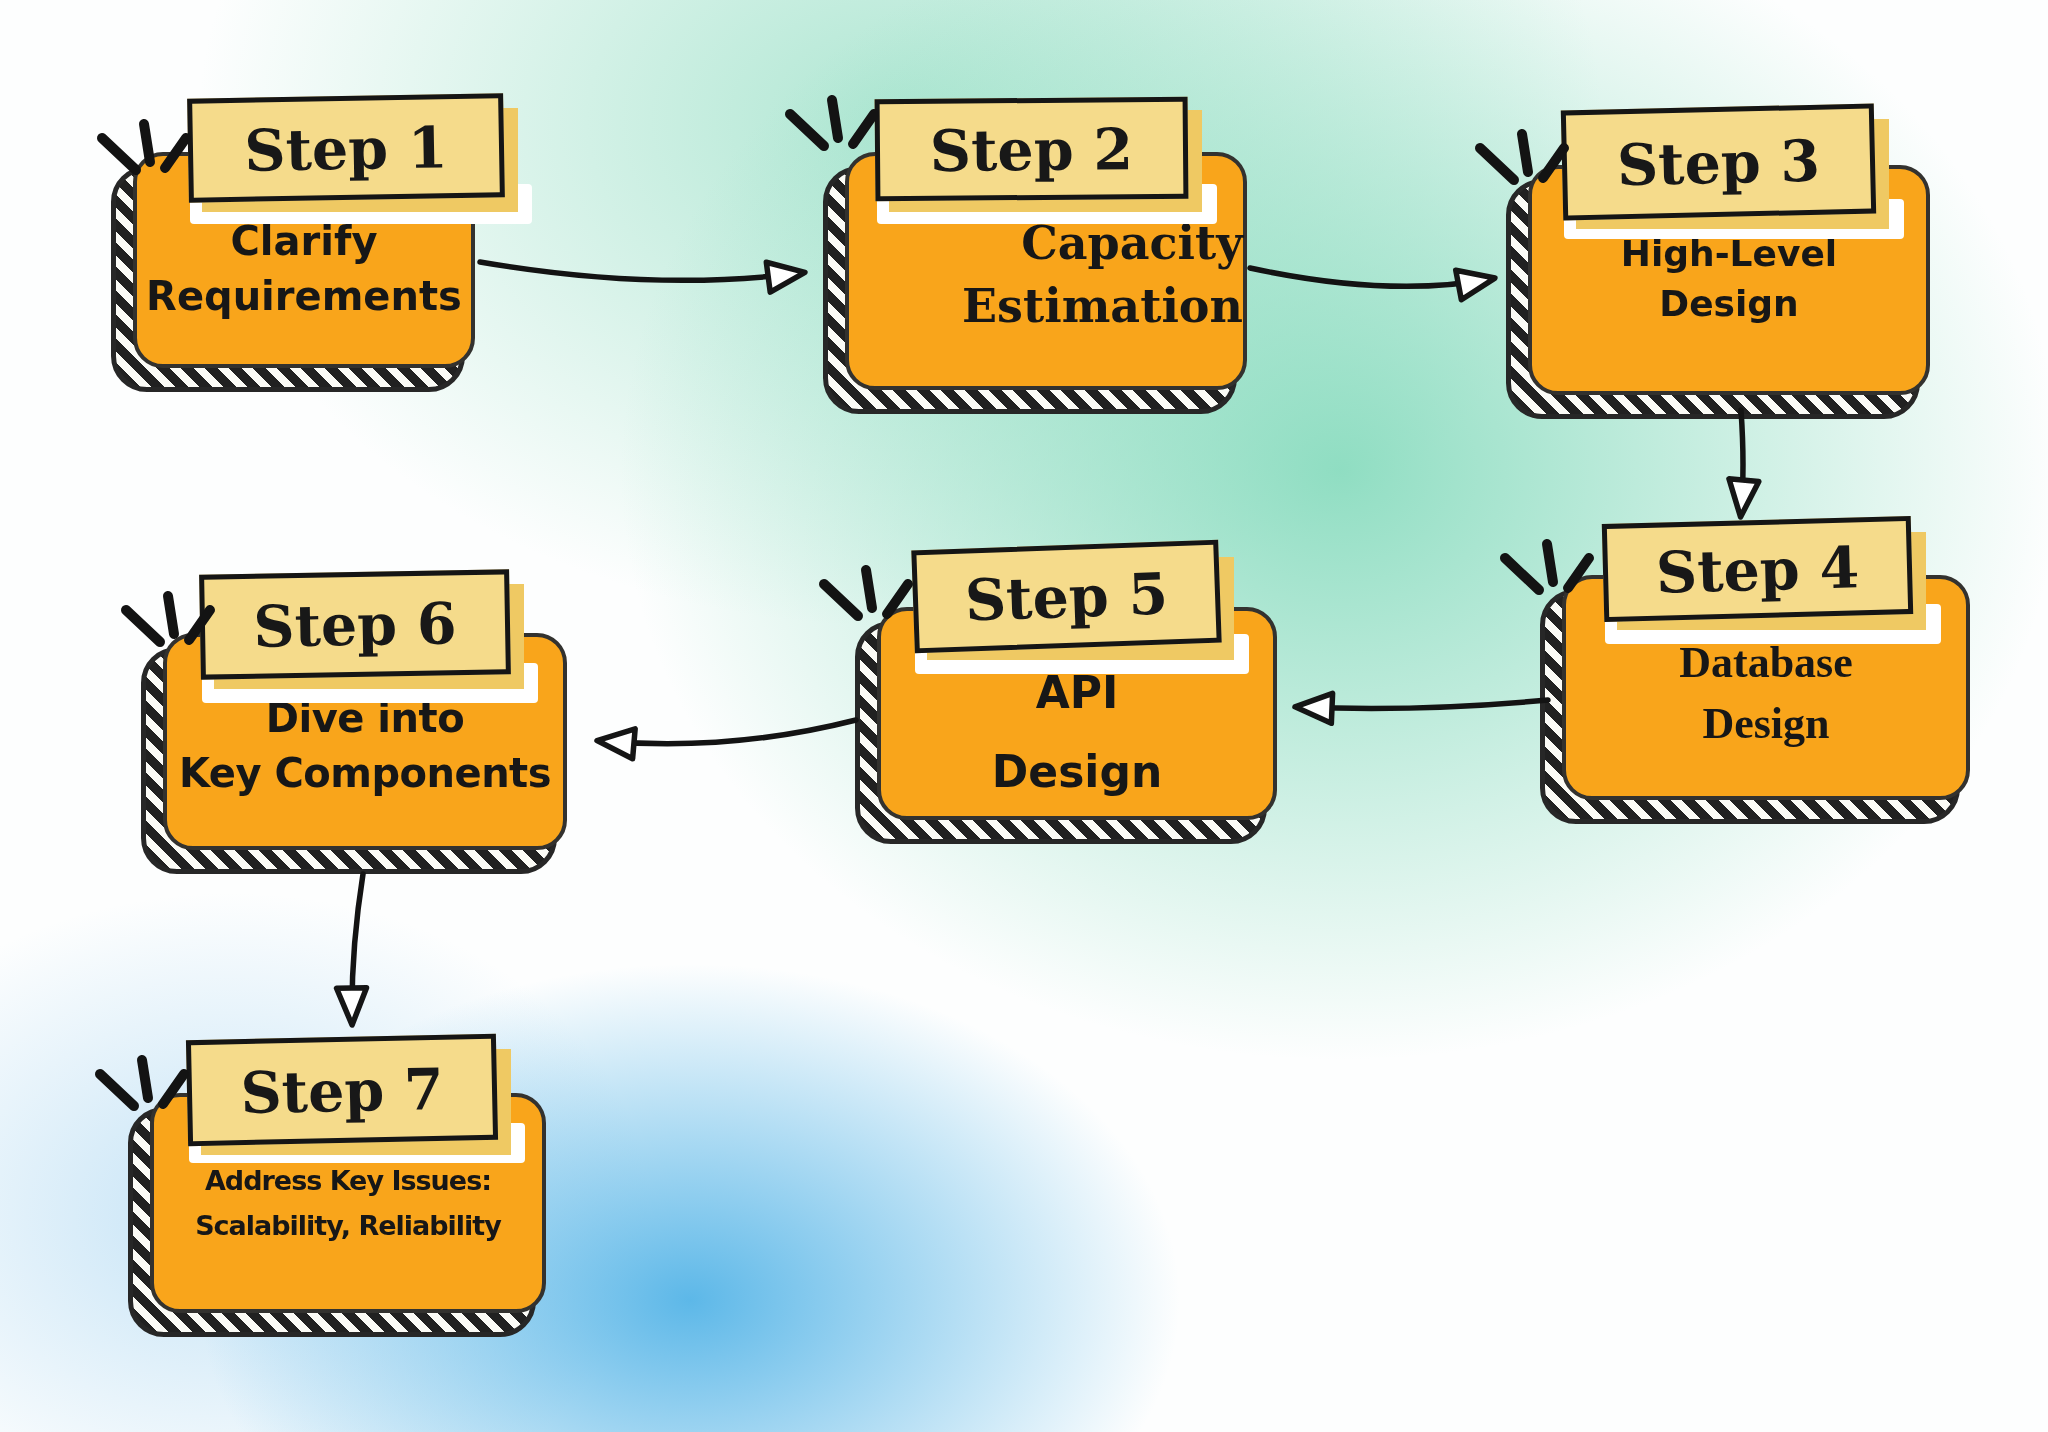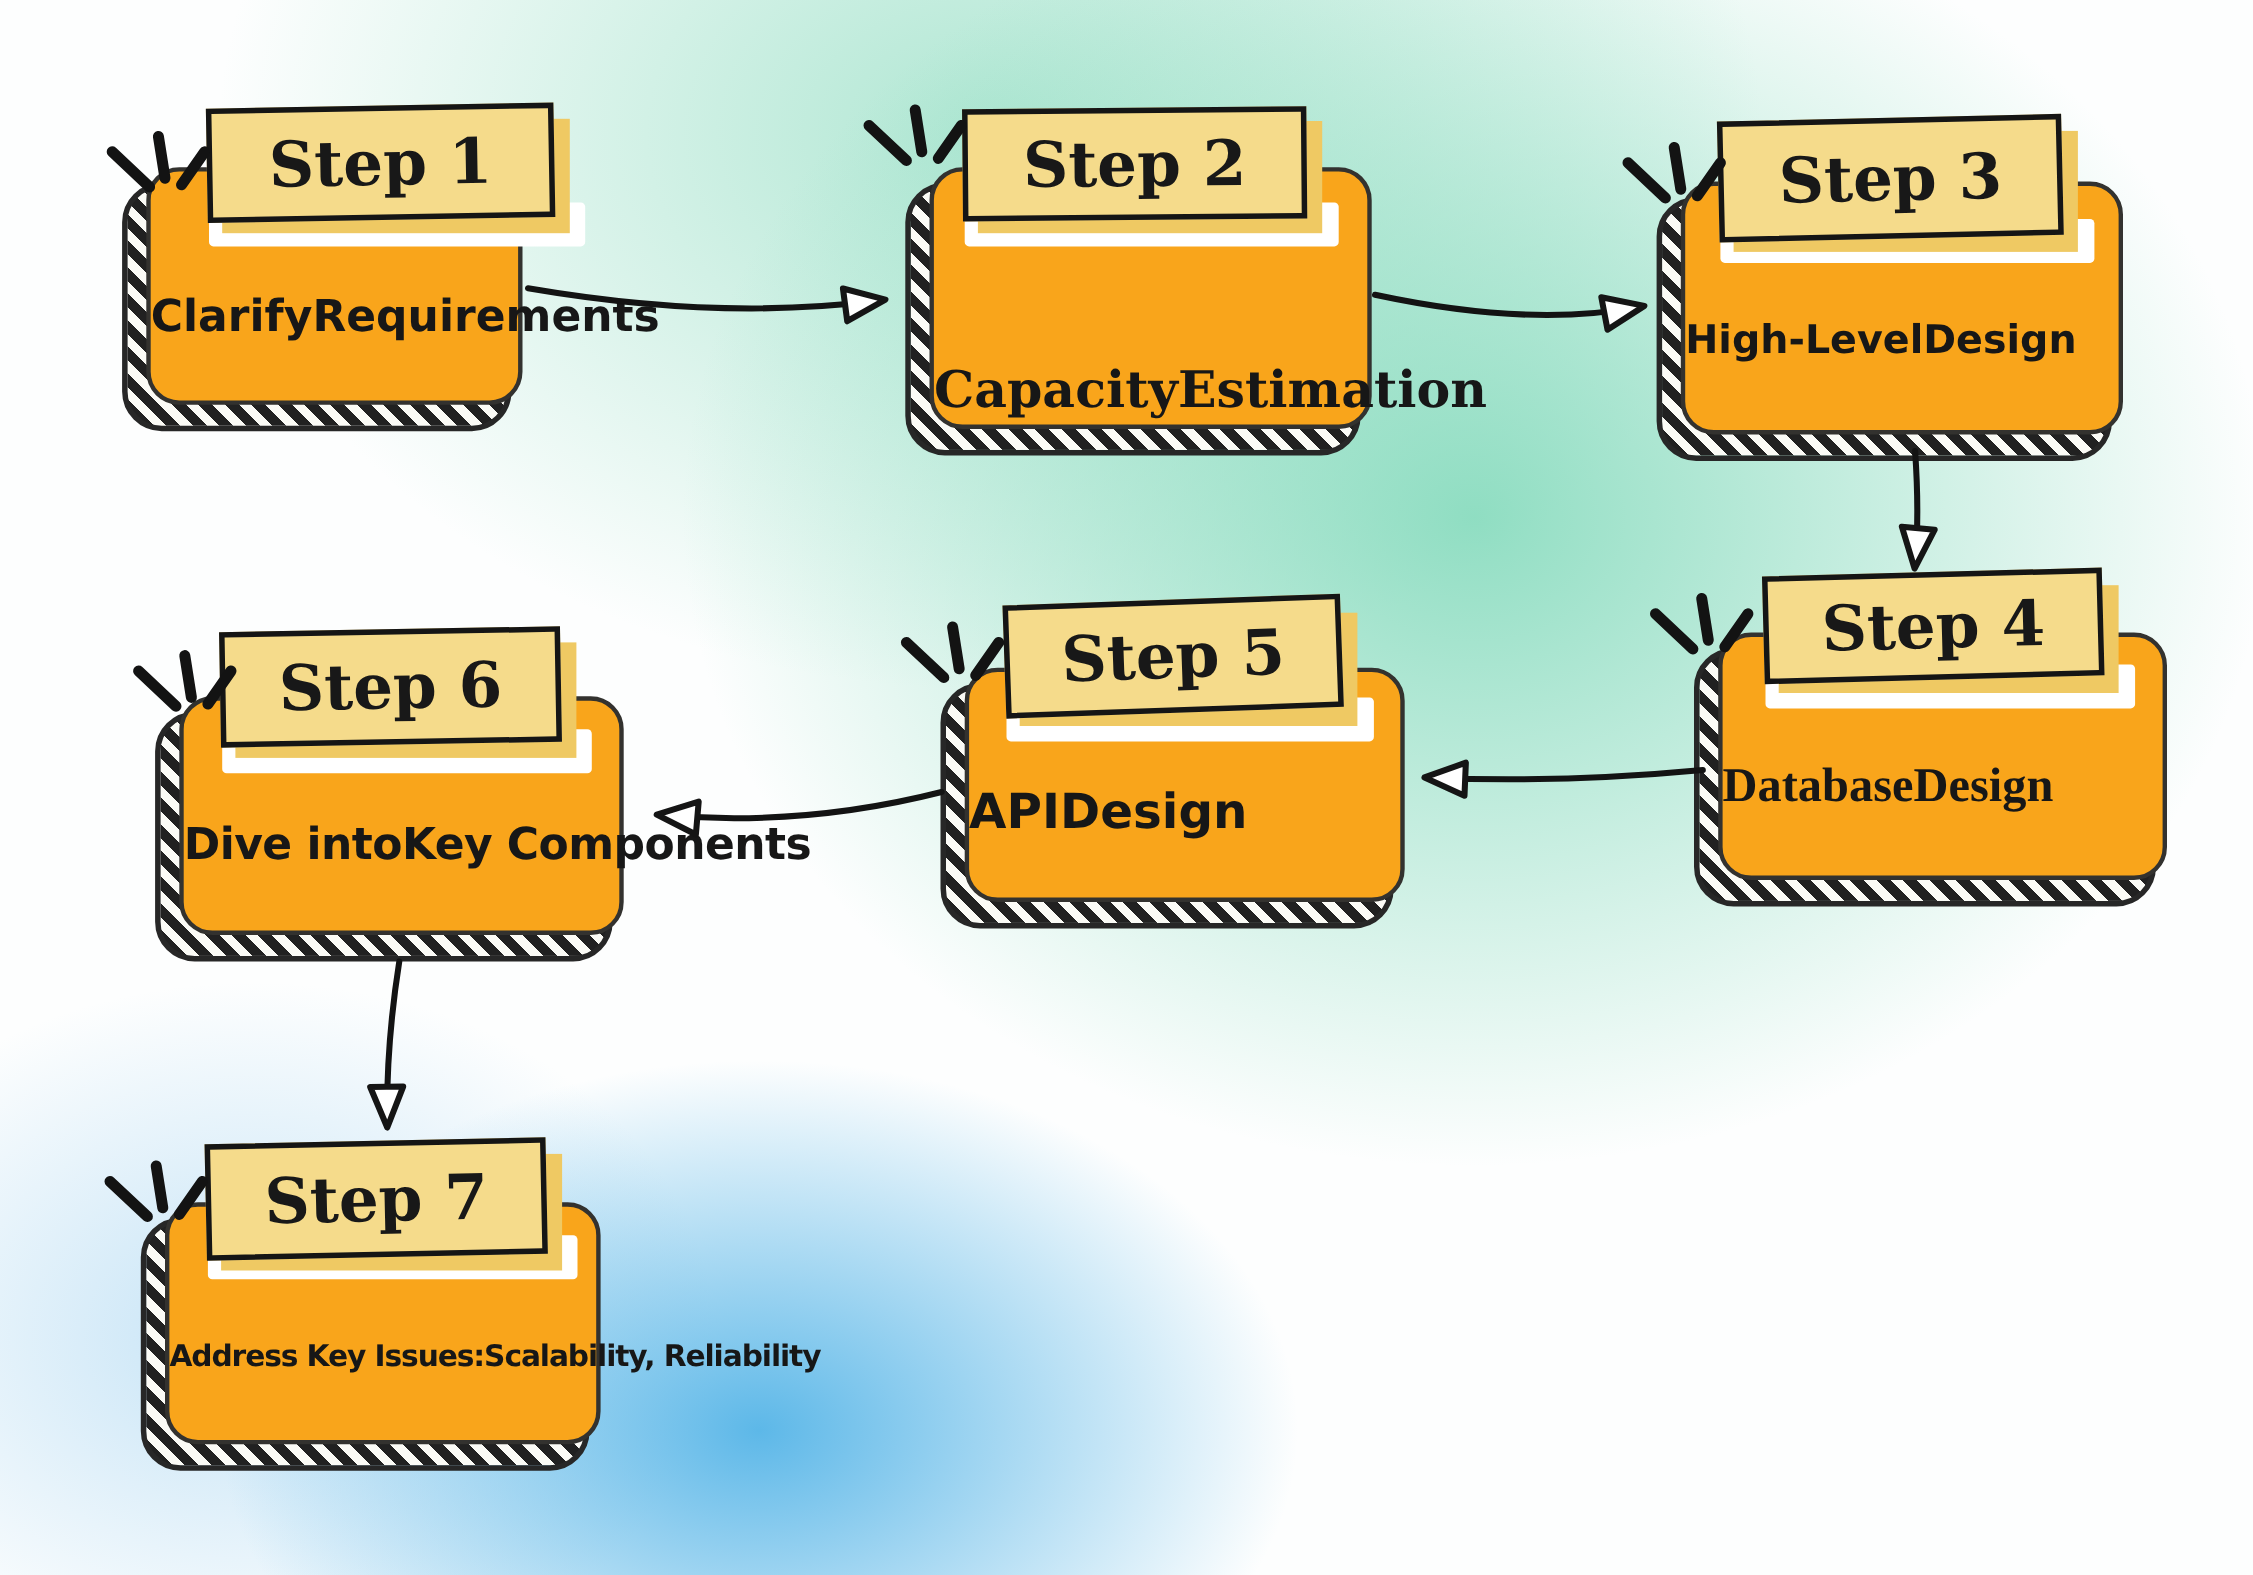--- a/index.html
+++ b/index.html
@@ -31,21 +31,21 @@
   .box {
     position:absolute; inset:0;
     background:#F9A51B;
     border:4px solid #33322f;
     border-radius:30px;
     z-index:1;
   }
 
   .body {
     position:relative; z-index:2; height:100%;
-    display:flex; flex-direction:row; align-items:center;
+    display:flex; flex-direction:column; align-items:center;
     text-align:center; color:#171717; font-weight:bold;
   }
   .body div { line-height:1.38; white-space:nowrap; }
 
   .t-comic { font-family:"DejaVu Sans", sans-serif; }
   .t-serif { font-family:"DejaVu Serif", serif;align-items:flex-end; }
 
   .lwhite  { position:absolute; background:#ffffff; z-index:2; border-radius:4px; }
   .lyellow { position:absolute; background:#EFC963; z-index:2; }
   .label {
@@ -133,21 +133,21 @@
     <div class="lwhite" style="left:43px;top:29px;width:336px;height:40px;"></div>
     <div class="lyellow" style="left:55px;top:-43px;width:309px;height:98px;"></div>
     <div class="label" style="left:41px;top:-55px;width:309px;height:98px;transform:rotate(-1.5deg);">
       <span>Step 4</span>
     </div>
   </div>
 
   <div class="card" style="left:877px;top:607px;width:400px;height:213px;">
     <div class="hatch"></div>
     <div class="box">
-      <div class="body t-comic fs5" style="padding-top:52px;">
+      <div class="body t-comic fs5" style="padding-top:52px;gap:18px;">
         <div>API</div>
         <div>Design</div>
       </div>
     </div>
     <div class="lwhite" style="left:38px;top:27px;width:334px;height:40px;"></div>
     <div class="lyellow" style="left:50px;top:-50px;width:307px;height:103px;"></div>
     <div class="label" style="left:36px;top:-62px;width:307px;height:103px;transform:rotate(-2deg);">
       <span>Step 5</span>
     </div>
   </div>

